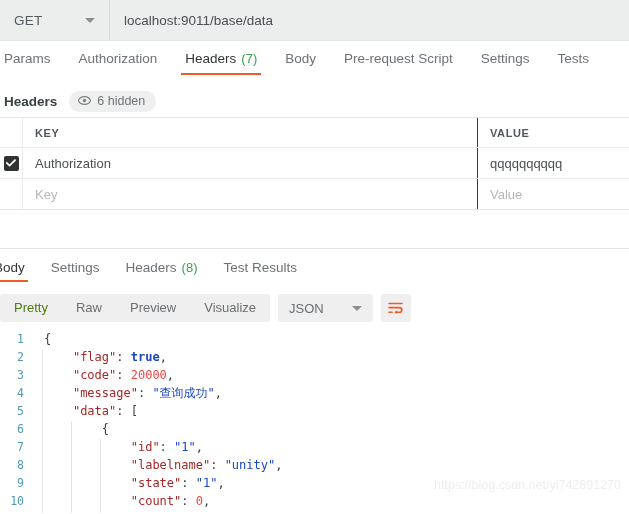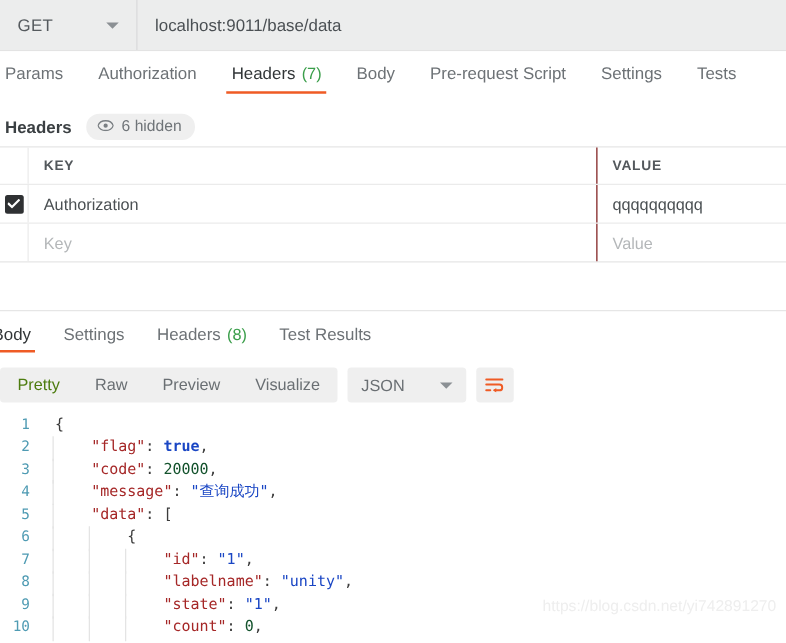--- a/index.html
+++ b/index.html
@@ -305,21 +305,21 @@
     flex-shrink: 0;
     user-select: none;
   }
   .code {
     position: relative;
     padding-left: 10px;
     color: #3c3c3c;
   }
   .k { color: #a52727; }
   .s { color: #1a46c4; }
-  .n { color: #14532d; }
+  .n { color: #ef4444; }
   .b { color: #1a46c4; font-weight: bold; }
   .p { color: #3c3c3c; }
   
   .guide {
     position: absolute;
     top: -1px;
     width: 1px;
     height: 20px;
     background: #e4e4e4;
   }

